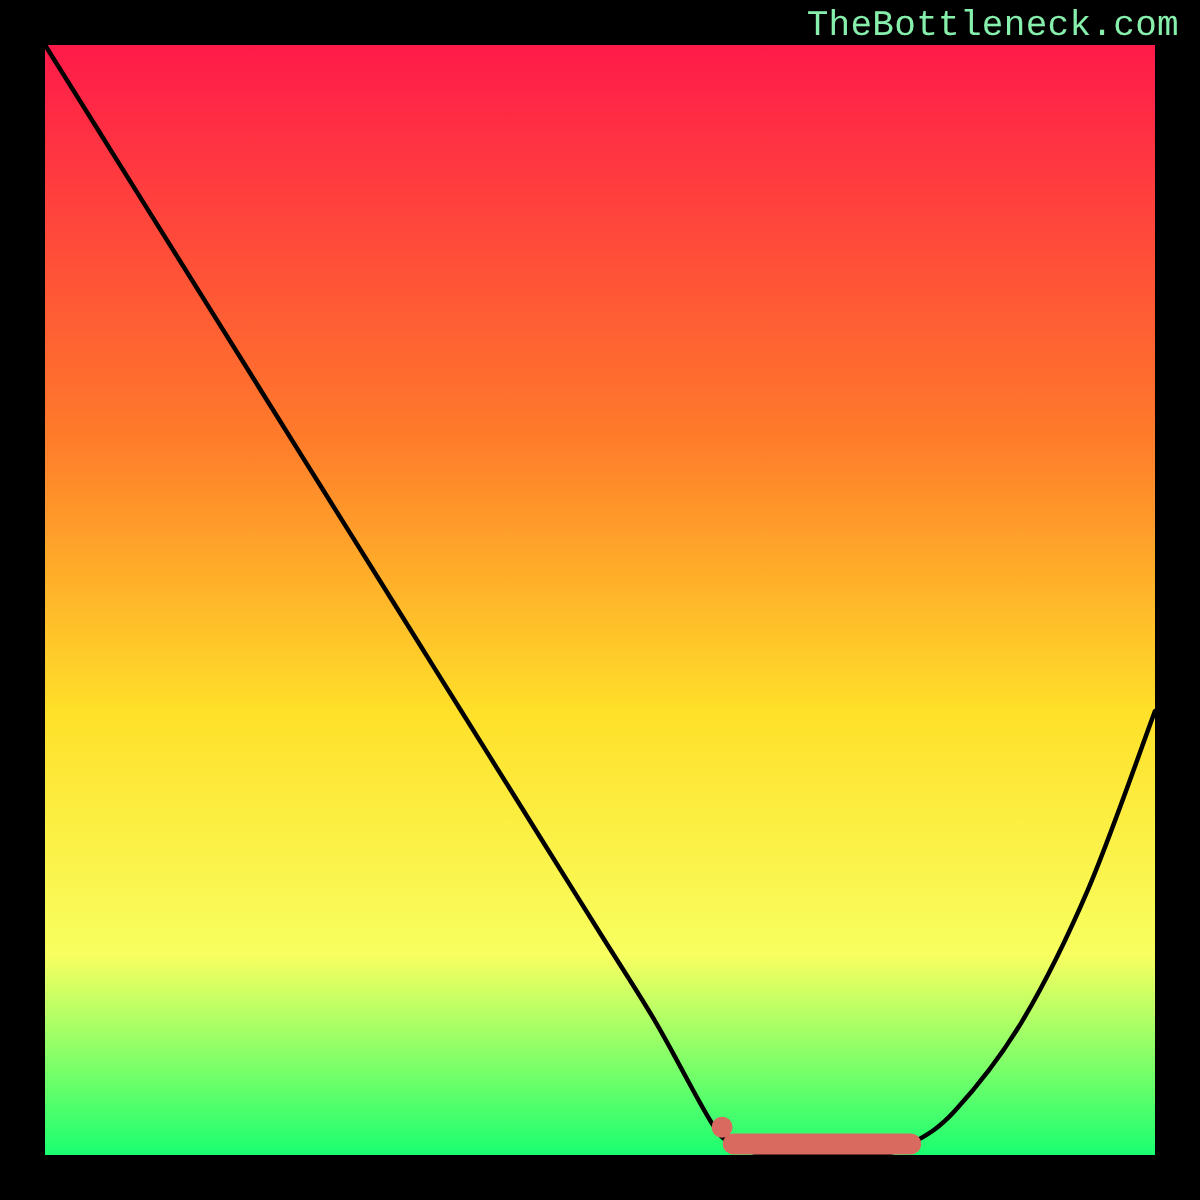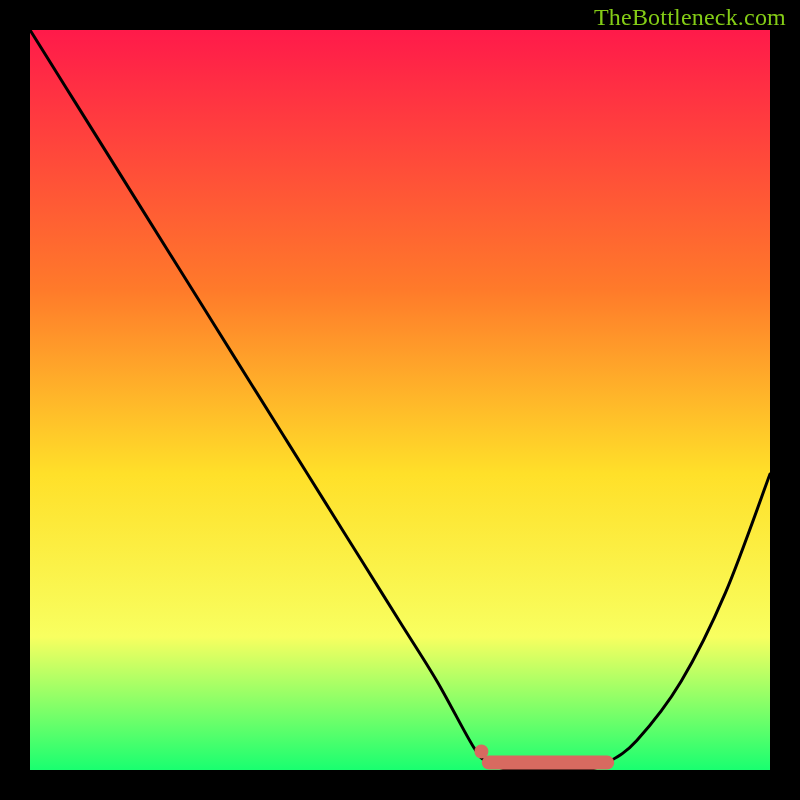--- a/index.html
+++ b/index.html
@@ -15,23 +15,23 @@
     left: 0;
     top: 0;
     width: 800px;
     height: 800px;
     background: #000;
   }
   .watermark {
     position: absolute;
     top: 4px;
     right: 14px;
-    font-family: Liberation Serif, serif;
+    font-family: Liberation Mono, monospace;
     font-size: 24px;
-    color: #84cc16;
+    color: #86efac;
     letter-spacing: 0.2px;
   }
   .plot {
     position: absolute;
     left: 30px;
     top: 30px;
     width: 740px;
     height: 740px;
   }
   .plot svg {

